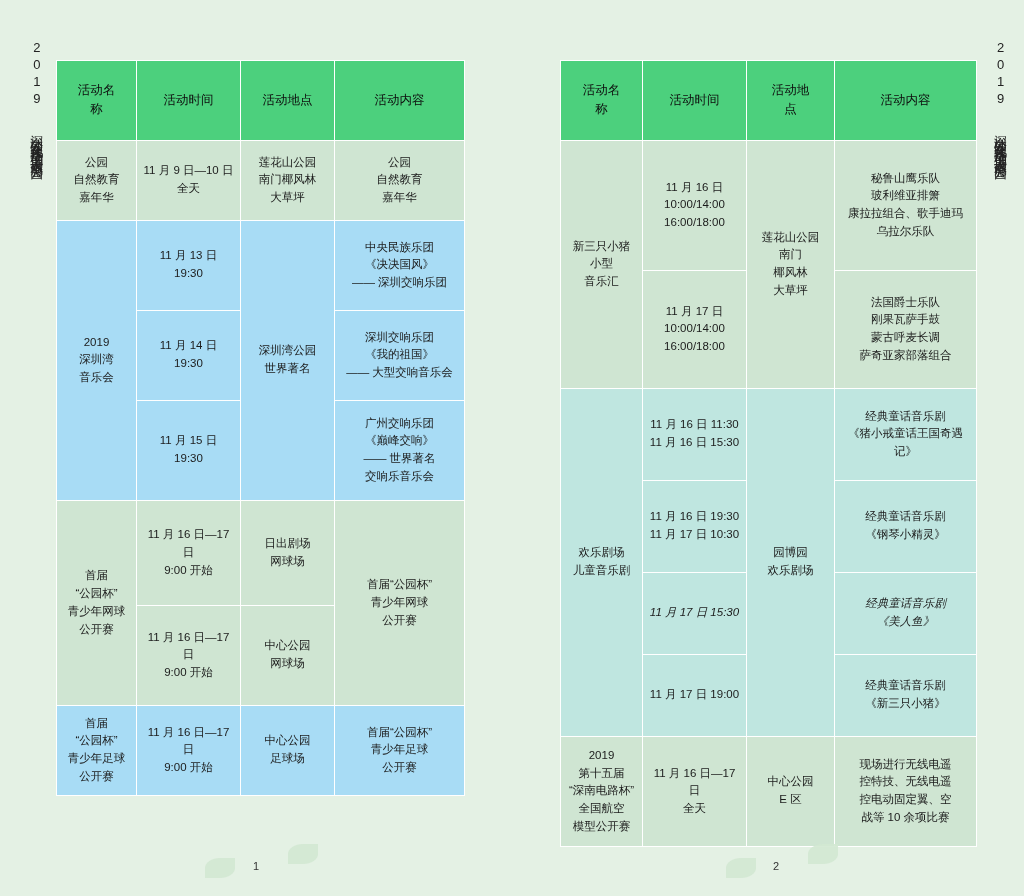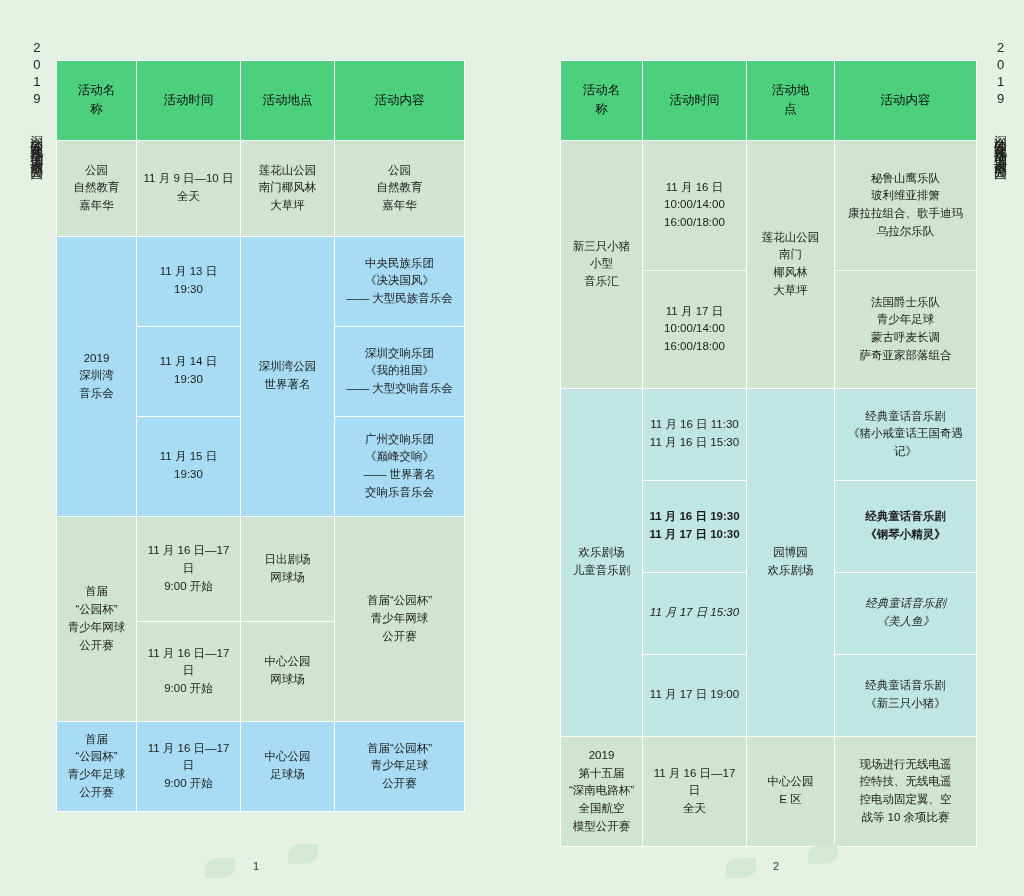--- a/index.html
+++ b/index.html
@@ -94,21 +94,21 @@
       </colgroup>
     <thead>
       <tr>
         <th>活动名称</th>
         <th>活动时间</th>
         <th>活动地点</th>
         <th>活动内容</th>
       </tr>
     </thead>
     <tbody>
-        <tr style="height: 96px; border-radius: 9px;">
+        <tr style="height: 80px; border-radius: 9px;">
           <td class="c-green">公园
 自然教育
 嘉年华</td>
           <td class="c-green">11 月 9 日—10 日
 全天</td>
           <td class="c-green">莲花山公园
 南门椰风林
 大草坪</td>
           <td class="c-green">公园
 自然教育
@@ -117,21 +117,21 @@
         <tr style="height: 90px;">
           <td class="c-blue" rowspan="3">2019
 深圳湾
 音乐会</td>
           <td class="c-blue">11 月 13 日
 19:30</td>
           <td class="c-blue" rowspan="3">深圳湾公园
 世界著名</td>
           <td class="c-blue">中央民族乐团
 《决决国风》
-—— 大型民族音乐会</td>
+—— 深圳交响乐团</td>
         </tr>
         <tr style="height: 90px;">
           <td class="c-blue">11 月 14 日
 19:30</td>
           <td class="c-blue">深圳交响乐团
 《我的祖国》
 —— 大型交响音乐会</td>
         </tr>
         <tr style="height: 100px;">
           <td class="c-blue">11 月 15 日
@@ -212,35 +212,35 @@
           <td class="c-green">秘鲁山鹰乐队
 玻利维亚排箫
 康拉拉组合、歌手迪玛
 乌拉尔乐队</td>
         </tr>
         <tr style="height: 118px;">
           <td class="c-green">11 月 17 日
 10:00/14:00
 16:00/18:00</td>
           <td class="c-green">法国爵士乐队
-青少年足球
+刚果瓦萨手鼓
 蒙古呼麦长调
 萨奇亚家部落组合</td>
         </tr>
         <tr style="height: 92px;">
           <td class="c-teal" rowspan="4">欢乐剧场
 儿童音乐剧</td>
           <td class="c-teal">11 月 16 日 11:30
 11 月 16 日 15:30</td>
           <td class="c-teal" rowspan="4">园博园
 欢乐剧场</td>
           <td class="c-teal">经典童话音乐剧
 《猪小戒童话王国奇遇记》</td>
         </tr>
-        <tr style="height: 92px; font-weight: bold;">
+        <tr style="height: 92px;">
           <td class="c-teal">11 月 16 日 19:30
 11 月 17 日 10:30</td>
           <td class="c-teal">经典童话音乐剧
 《钢琴小精灵》</td>
         </tr>
         <tr style="height: 82px; font-style: italic;">
           <td class="c-teal">11 月 17 日 15:30</td>
           <td class="c-teal">经典童话音乐剧
 《美人鱼》</td>
         </tr>

